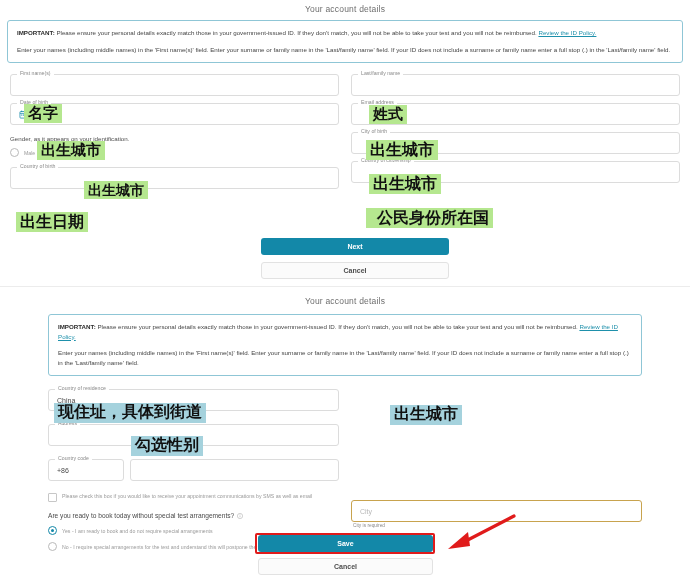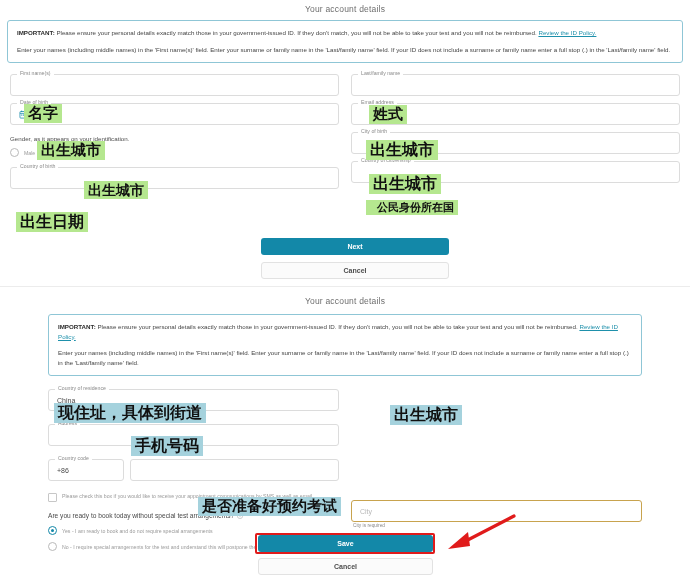--- a/index.html
+++ b/index.html
@@ -72,21 +72,21 @@
     position: absolute;
     font-family: "DejaVu Sans", sans-serif;
     font-weight: bold;
     color: #111;
     white-space: nowrap;
     z-index: 20;
     line-height: 1;
     padding: 2px 4px;
   }
   .anno.green { background: #b5e78f; }
-  .anno.cyan  { background: #a5d2dd; }
+  .anno.cyan  { background: #a5d2dd; font-family: Liberation Mono, monospace; }
 
   
   .radio-row { display: flex; align-items: center; gap: 5px; }
   .rdo {
     width: 9px; height: 9px; border-radius: 50%;
     border: 1px solid #b9b9b9; background:#fff;
     display:inline-block; position: relative; flex:none;
   }
   .rdo.on { border: 1px solid #1388a8; }
   .rdo.on:after {
@@ -215,21 +215,21 @@
     </div>
 
     <div class="anno green" style="left:24px; top:104px; font-size:15px;text-align:center;">名字</div>
     <div class="anno green" style="left:37px; top:141px; font-size:15px;">出生城市</div>
     <div class="anno green" style="left:84px; top:181px; font-size:14px;">出生城市</div>
     <div class="anno green" style="left:16px; top:212px; font-size:16px;">出生日期</div>
 
     <div class="anno green" style="left:369px; top:105px; font-size:15px;">姓式</div>
     <div class="anno green" style="left:366px; top:140px; font-size:16px;">出生城市</div>
     <div class="anno green" style="left:369px; top:174px; font-size:16px;">出生城市</div>
-    <div class="anno green" style="left:366px; top:200px; font-size:11px;padding-left:11px;">公民身份所在国</div>
+    <div class="anno green" style="left:366px; top:208px; font-size:16px;padding-left:11px;">公民身份所在国</div>
   </div>
 
   <div class="divider" style="top:286px;"></div>
 
   <div id="form-two">
 
     <div class="section-title" style="padding-top:4px;">Your account details</div>
 
     <div class="important-box" style="margin:8px 48px 0 48px;">
       <p><b>IMPORTANT:</b><span> Please ensure your personal details exactly match those in your government-issued ID. If they don't match, you will not be able to take your test and you will not be reimbursed. </span><a class="link" href="#">Review the ID Policy.</a></p>
@@ -295,23 +295,22 @@
         </div>
       </div>
     </div>
 
     <div style="position:absolute; left:258px; top:243px; width:175px;">
       <div class="btn btn-primary">Save</div>
       <div class="btn btn-secondary" style="margin-top:6px;">Cancel</div>
     </div>
 
     <div class="anno cyan" style="left:54px; top:111px; font-size:16px;">现住址，具体到街道</div>
-    <div class="anno cyan" style="left:131px; top:144px; font-size:16px;">手机号码</div>
+    <div class="anno cyan" style="left:131px; top:144px; font-size:16px;">勾选性别</div>
     <div class="anno cyan" style="left:390px; top:113px; font-size:16px;">出生城市</div>
-    <div class="anno cyan" style="left:198px; top:205px; font-size:15px;">是否准备好预约考试</div>
   </div>
 
   <div class="red-rect" style="left:255px; top:533px; width:180px; height:21px;"></div>
 
   <div class="arrow-wrap" style="left:440px; top:512px;">
     <svg width="80" height="45" viewBox="0 0 80 45">
       <line x1="74" y1="4" x2="20" y2="32" stroke="#e01b1b" stroke-width="3.2" stroke-linecap="round"></line>
       <polygon points="8,37 28,20 30,34" fill="#e01b1b"></polygon>
     </svg>
   </div>

